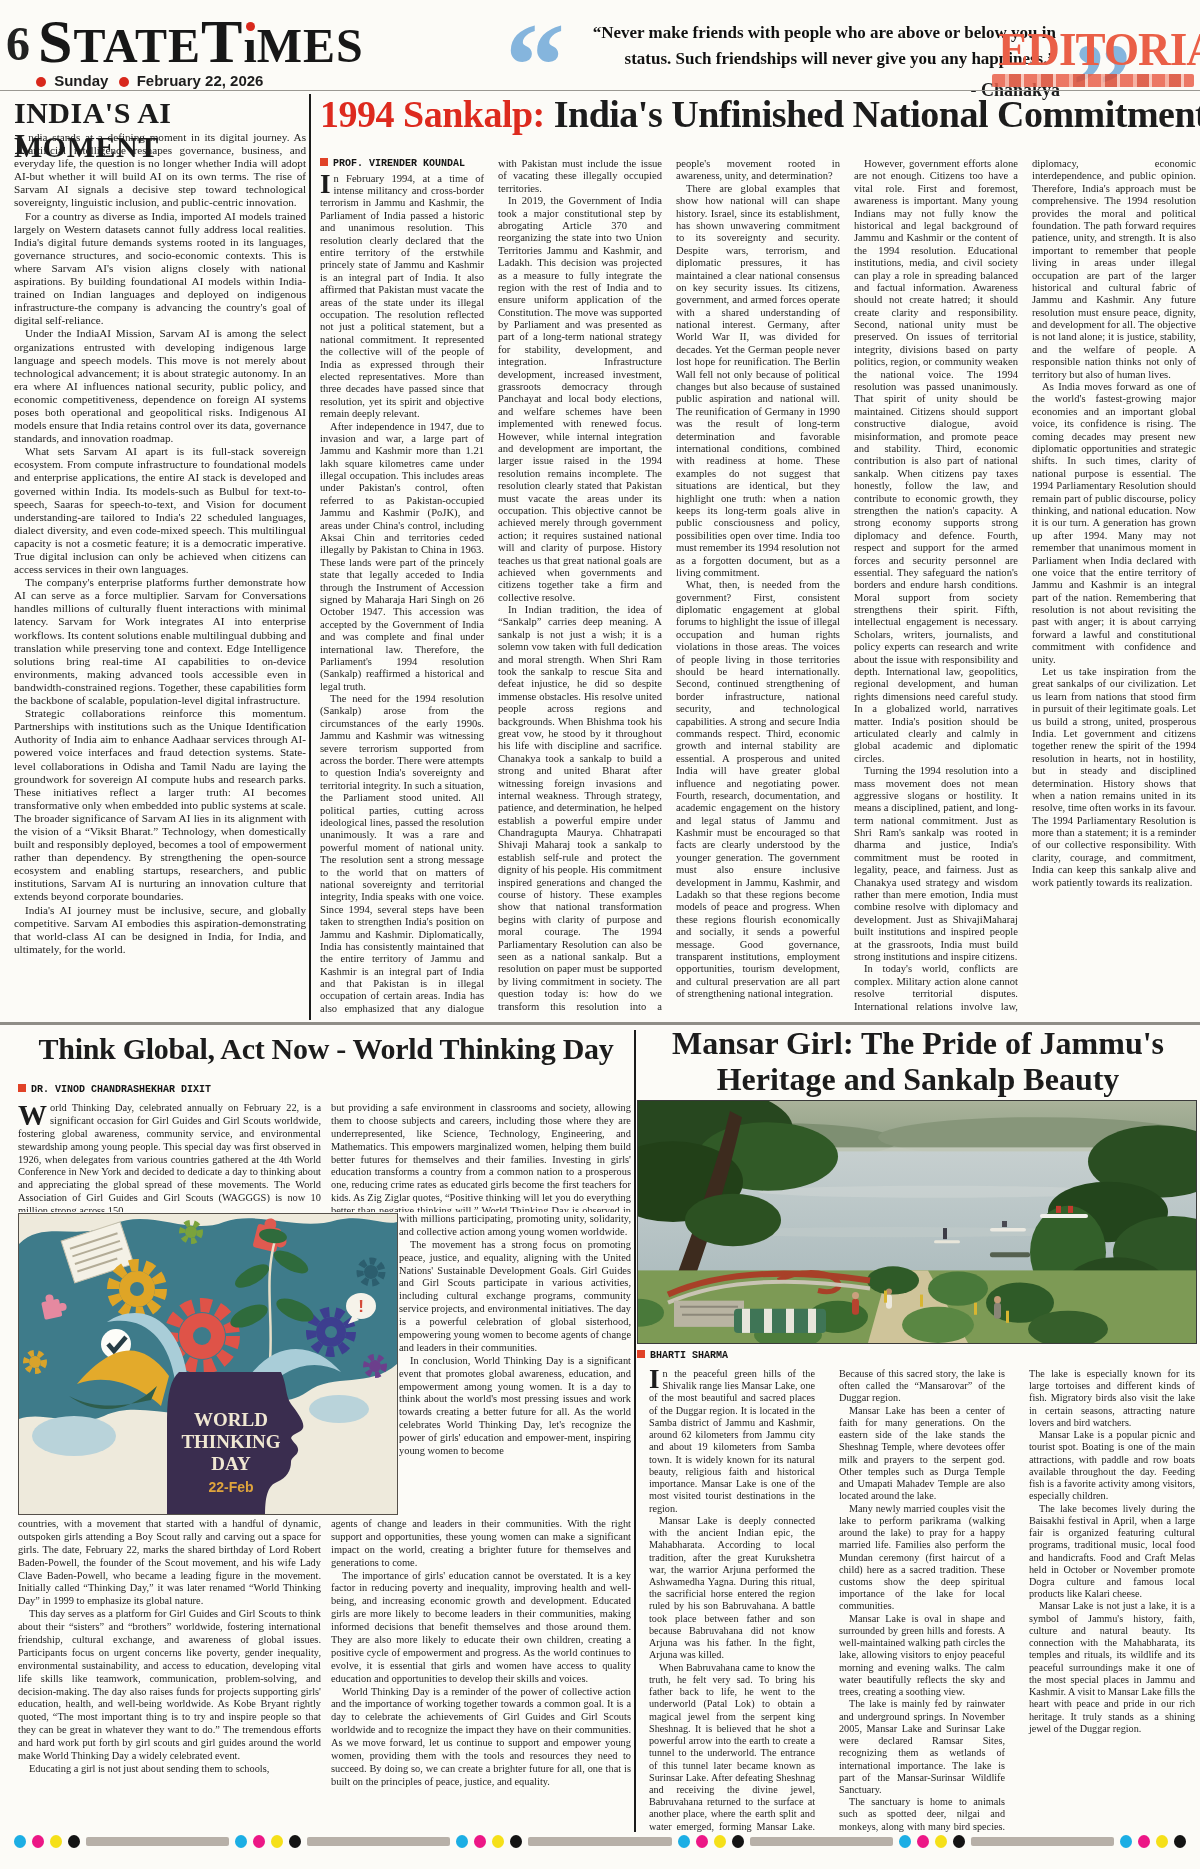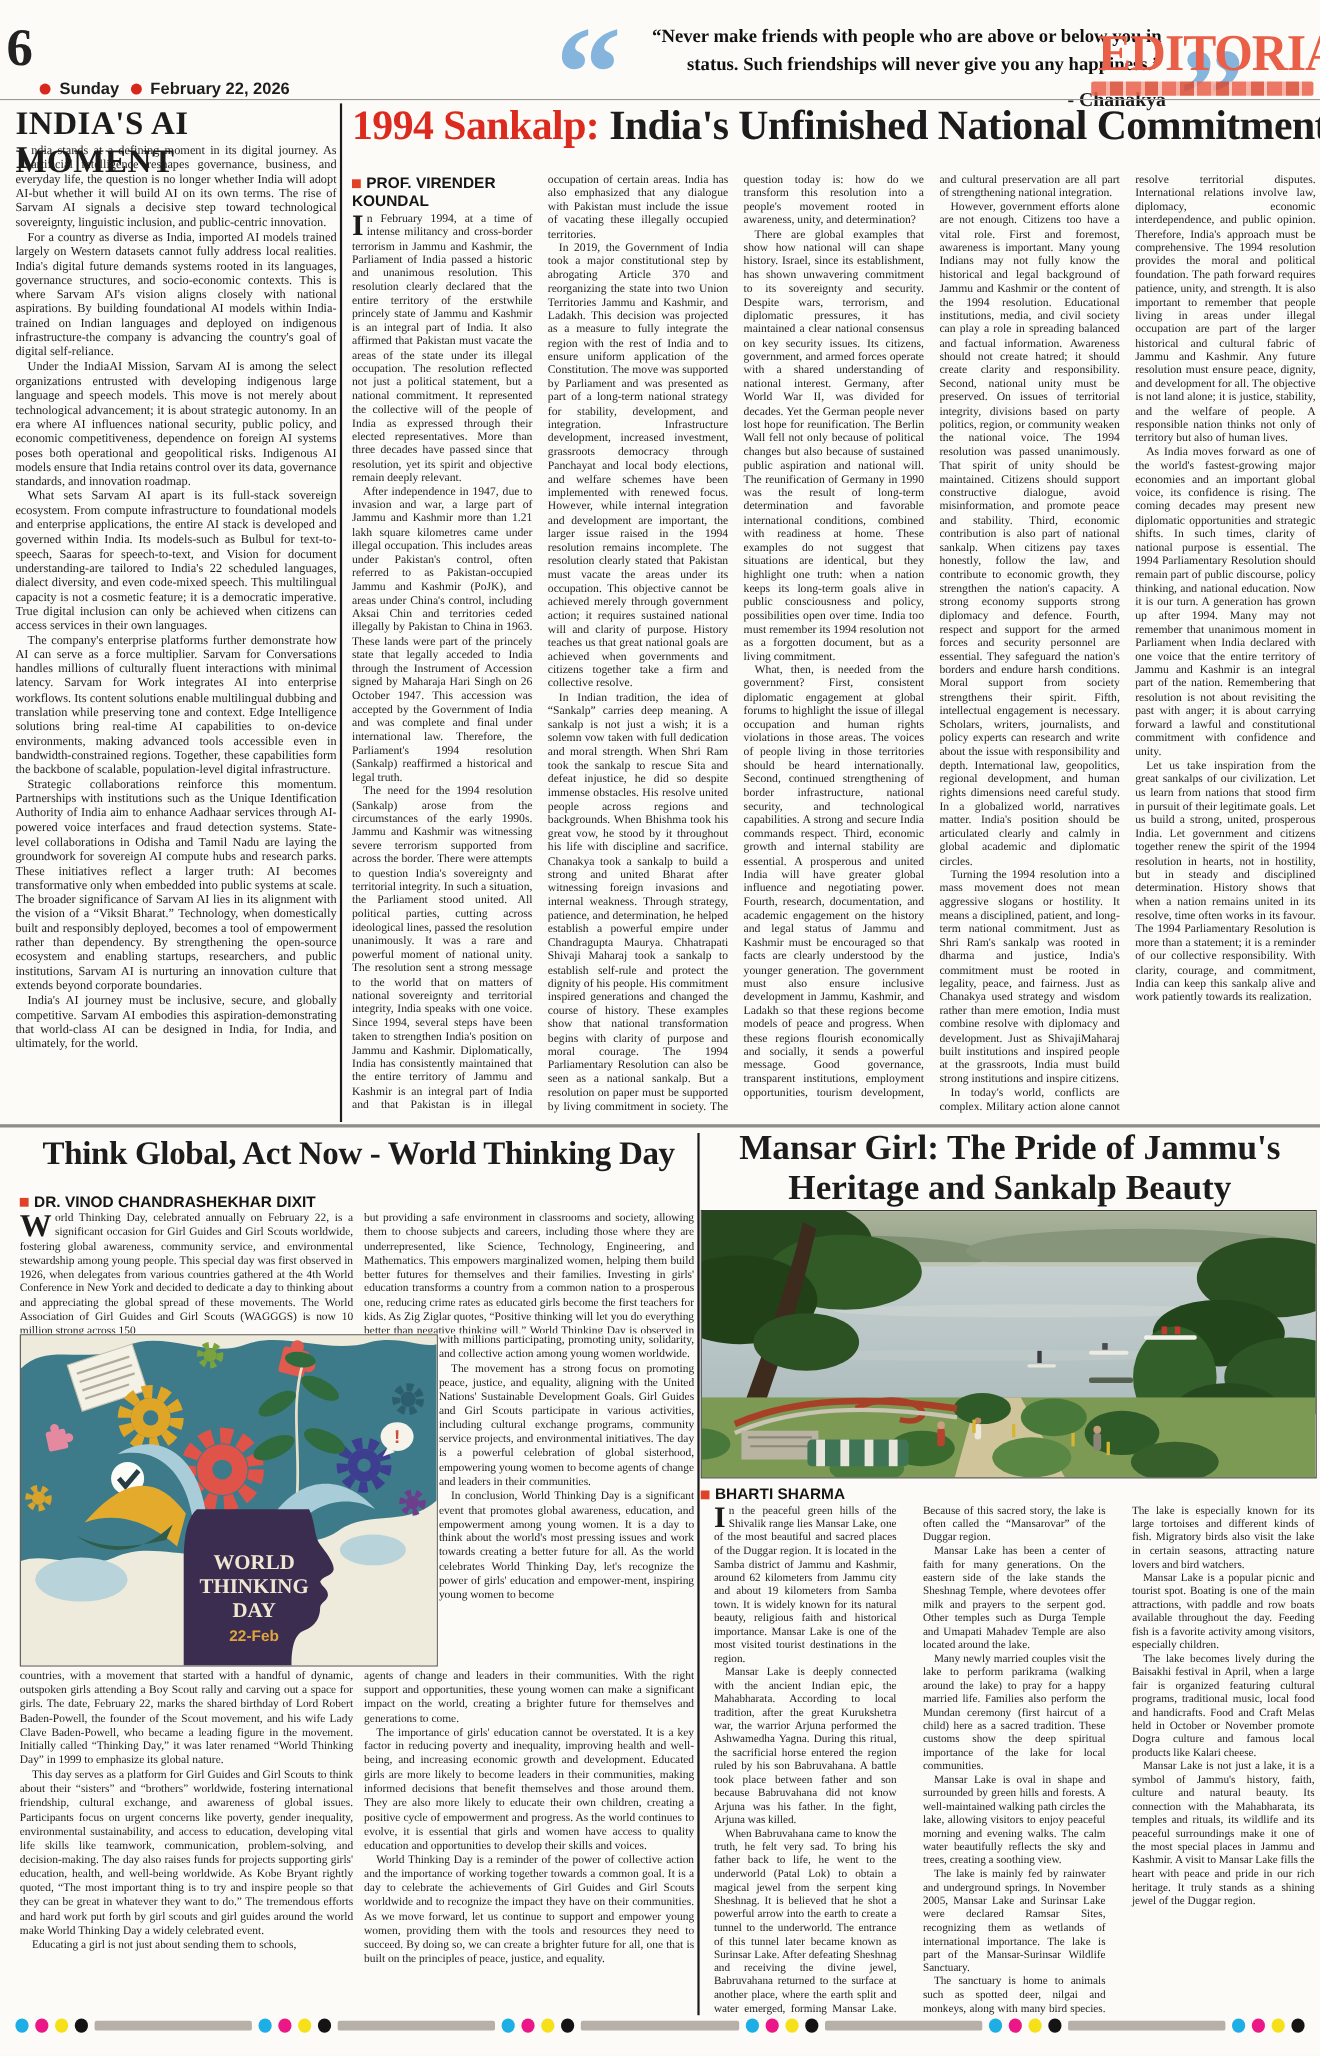--- a/index.html
+++ b/index.html
@@ -22,21 +22,21 @@
              color:#ea5f47;letter-spacing:-1px;font-family:"Liberation Serif",serif;transform:scaleX(.96);transform-origin:right;}
   .edstrip{position:absolute;left:992px;top:74px;width:202px;height:13px;border-radius:2px;opacity:.85;
            background:repeating-linear-gradient(90deg,#e9604a 0 13px,#f4a595 13px 17px,#d94a33 17px 29px,#f6c2b6 29px 32px);}
   .hrule{position:absolute;left:0;width:1200px;background:#9a9892;}
   .vrule{position:absolute;background:#1b1b1b;}
   
   .body-block p{margin:0;text-indent:11px;}
   .body-block p:first-child{text-indent:0;}
   .jt{text-align:justify;overflow:hidden;}
   .dropcap p:first-child::first-letter{float:left;font-size:29px;line-height:24px;padding:1px 3px 0 0;font-weight:bold;}
-  .author{font-family:Liberation Sans, sans-serif;font-weight:bold;font-size:14px;color:#151515;margin:0 0 3px 0;}
+  .author{font-family:Liberation Mono, monospace;font-weight:bold;font-size:10px;color:#151515;margin:0 0 3px 0;}
   .sq{display:inline-block;width:8px;height:8px;background:#e04227;margin-right:5px;}
   
   .ai-head{position:absolute;left:14px;top:96px;width:292px;text-align:left;font-size:30px;font-weight:bold;letter-spacing:.5px;font-family:Liberation Serif, serif;}
   .ai-body{position:absolute;left:14px;top:131px;width:292px;height:888px;font-size:11.2px;line-height:1.17;}
   
   .sk-head{position:absolute;left:320px;top:92px;width:876px;text-align:center;font-size:38px;font-weight:bold;
            white-space:nowrap;letter-spacing:-.5px;}
   .sk-red{color:#dd2a1e;}
   .sk-cols{position:absolute;left:320px;top:158px;width:876px;height:862px;
            column-count:5;column-gap:14px;column-fill:auto;font-size:10.6px;line-height:1.17;overflow:hidden;}
@@ -69,20 +69,23 @@
   .regbar{flex:1;height:9px;background:#b7b0a8;border-radius:2px;}
   .c-c{background:#1caee4;} .c-m{background:#ec1786;} .c-y{background:#f5e019;} .c-k{background:#141414;}
 </style>
 </head>
 <body>
 
 <div id="page">
 
   <div class="pageno">6</div>
 
+  <div class="masthead">
+    <span class="m-big">S</span><span class="m-small">TATE</span><span class="m-big">T</span><span class="m-i">ı</span><span class="m-small">MES</span>
+  </div>
 
   <div class="dateline">
     <span class="reddot"></span>
     <span>Sunday</span>
     <span class="reddot"></span>
     <span>February 22, 2026</span>
   </div>
 
   <div class="bigquote" style="left:505px;">“</div>
   <div class="quotetext">“Never make friends with people who are above or below you in status. Such friendships will never give you any happiness.”</div>

